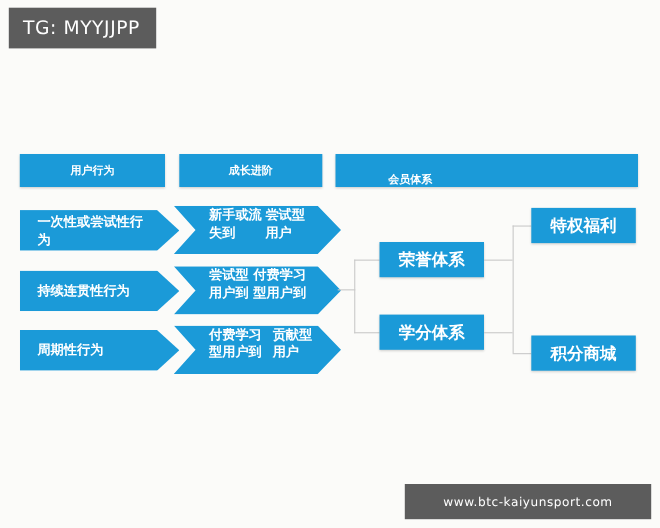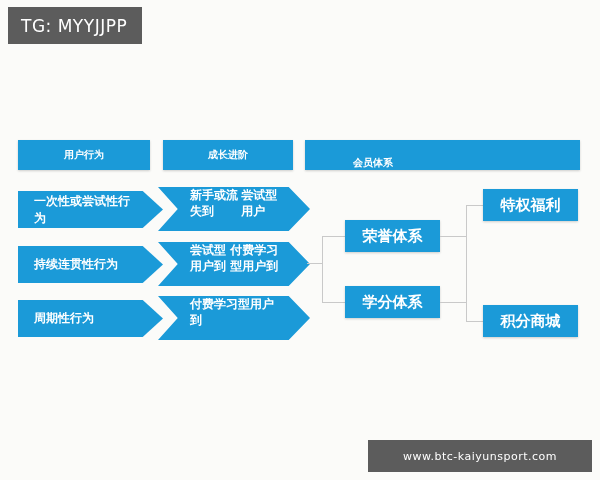--- a/index.html
+++ b/index.html
@@ -69,20 +69,21 @@
   <div class="abs blue arrow2" style="left:158px;top:187px;width:152px;height:44px;">
     <span>新手或流失到</span>
     <span>尝试型用户</span>
   </div>
   <div class="abs blue arrow2" style="left:158px;top:242px;width:152px;height:44px;">
     <span>尝试型用户到</span>
     <span>付费学习型用户到</span>
   </div>
   <div class="abs blue arrow2" style="left:158px;top:296px;width:152px;height:44px;">
     <span>付费学习型用户到</span>
+    <span>贡献型用户</span>
   </div>
 
   <div class="abs line" style="left:307px;top:263px;width:16px;height:1px;"></div>
   <div class="abs line" style="left:322px;top:236px;width:1px;height:67px;"></div>
   <div class="abs line" style="left:322px;top:236px;width:23px;height:1px;"></div>
   <div class="abs line" style="left:322px;top:302px;width:23px;height:1px;"></div>
 
   <div class="abs blue node" style="left:345px;top:286px;width:95px;height:32px;">
     <span>学分体系</span>
   </div>

